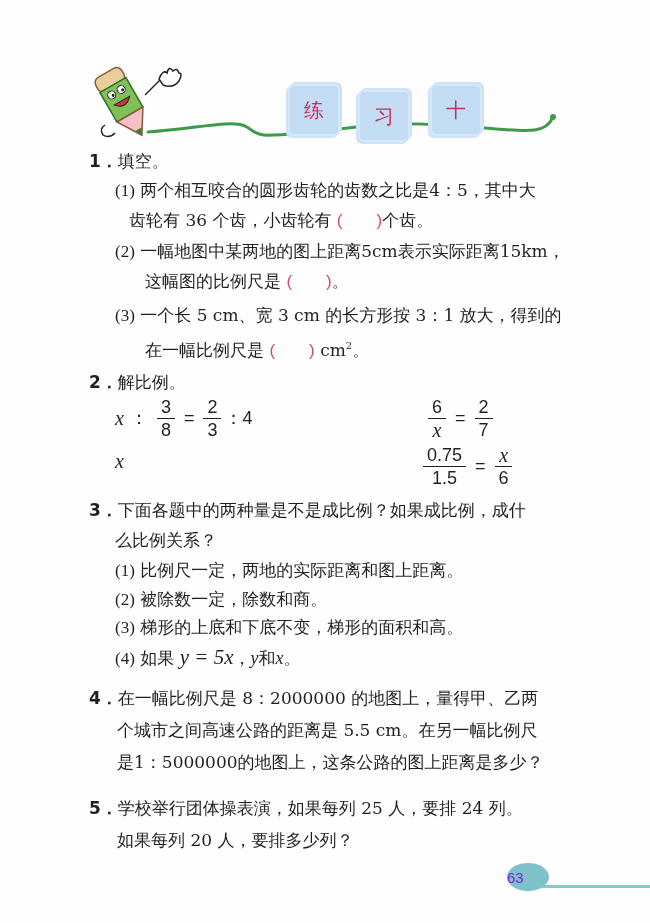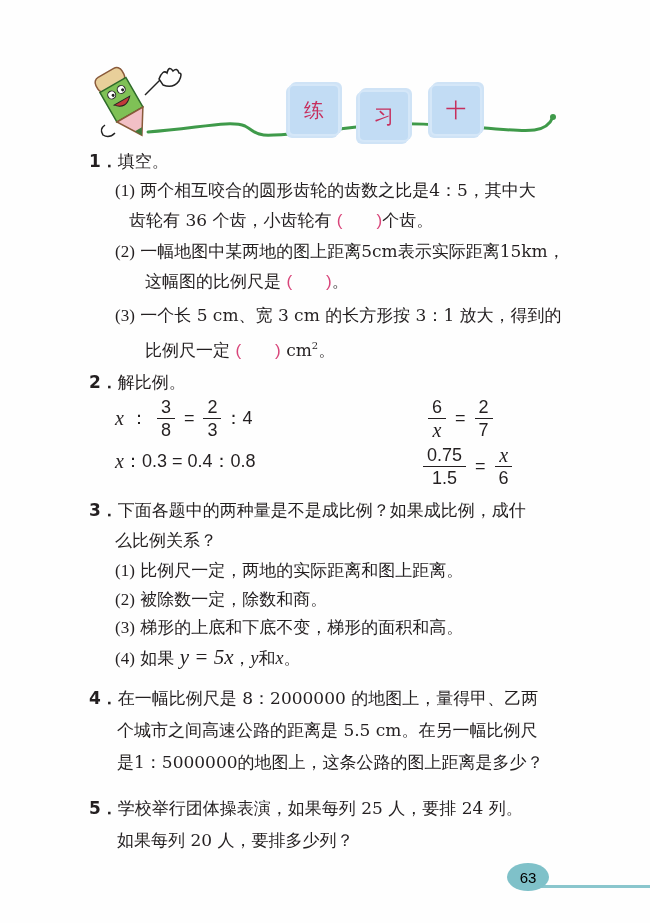--- a/index.html
+++ b/index.html
@@ -22,22 +22,22 @@
     .sub-num { font-family: "Liberation Serif", serif; }
     .blank { color: #d8457a; font-family: "Liberation Sans", sans-serif; }
     .var { font-family: "Liberation Serif", serif; font-style: italic; font-size: 20px; }
     .frac { display: inline-flex; flex-direction: column; align-items: center; vertical-align: middle; margin: 0 3px; }
     .frac .n { border-bottom: 1.2px solid #231f20; padding: 0 4px; line-height: 22px; }
     .frac .d { line-height: 22px; padding: 0 4px; }
     .eq { position: absolute; font-family: "Liberation Sans", sans-serif; font-size: 18px; display: flex; align-items: center; white-space: nowrap; }
     .eq span.op { margin: 0 6px; }
     .page-num {
       position: absolute; left: 507px; top: 863px; width: 42px; height: 28px; border-radius: 50%;
-      background: #7fc1c9; display: flex; align-items: center; justify-content: center;
-      font-family: "Liberation Sans", sans-serif; font-size: 15px; color: #000000;
+      background: #7fc1c9; display: flex; align-items: center; justify-content: flex-start;
+      font-family: "Liberation Sans", sans-serif; font-size: 15px; color: #6d28d9;
     }
     .page-line { position: absolute; left: 540px; top: 885px; width: 110px; height: 3px; background: #8ac6cd; }
     sup { font-size: 10px; }
   </style>
 </head>
 <body>
 
 <div class="header">
   <svg width="650" height="150">
     <path d="M148 132 C 200 128, 230 120, 245 126 C 260 134, 250 138, 300 133 C 340 130, 360 125, 395 124 C 430 123, 440 126, 470 127 C 520 130, 545 137, 553 117" stroke="#3f9a4a" stroke-width="3" fill="none" stroke-linecap="round"></path>
@@ -93,21 +93,21 @@
   <div class="line" style="left:145px;top:269px;">
     <span>这幅图的比例尺是</span>
     <span class="blank">(　　)</span><span>。</span>
   </div>
 
   <div class="line" style="left:115px;top:303px;">
     <span class="sub-num">(3)</span>
     <span>一个长 5 cm、宽 3 cm 的长方形按 3：1 放大，得到的</span>
   </div>
   <div class="line" style="left:145px;top:334px;">
-    <span>比例尺一定</span>
+    <span>在一幅比例尺是</span>
     <span class="blank">(　　)</span>
     <span>cm</span><sup>2</sup><span>。</span>
   </div>
 
   <div class="line" style="left:89px;top:370px;">
     <span class="num">2．</span><span>解比例。</span>
   </div>
 
   <div class="eq" style="left:115px;top:392px;height:52px;">
     <span class="var">x</span>
@@ -119,21 +119,20 @@
     <span class="op">=</span>
     <span class="frac">
         <span class="n">2</span>
         <span class="d">3</span>
       </span>
     <span>：4</span>
   </div>
 
   <div class="eq" style="left:115px;top:448px;height:26px;">
     <span class="var">x</span>
-    <span>：0.3 = 0.4：0.8</span>
   </div>
 
   <div class="eq" style="left:425px;top:392px;height:52px;">
     <span class="frac">
         <span class="n">6</span>
         <span class="d var">x</span>
       </span>
     <span class="op">=</span>
     <span class="frac">
         <span class="n">2</span>

